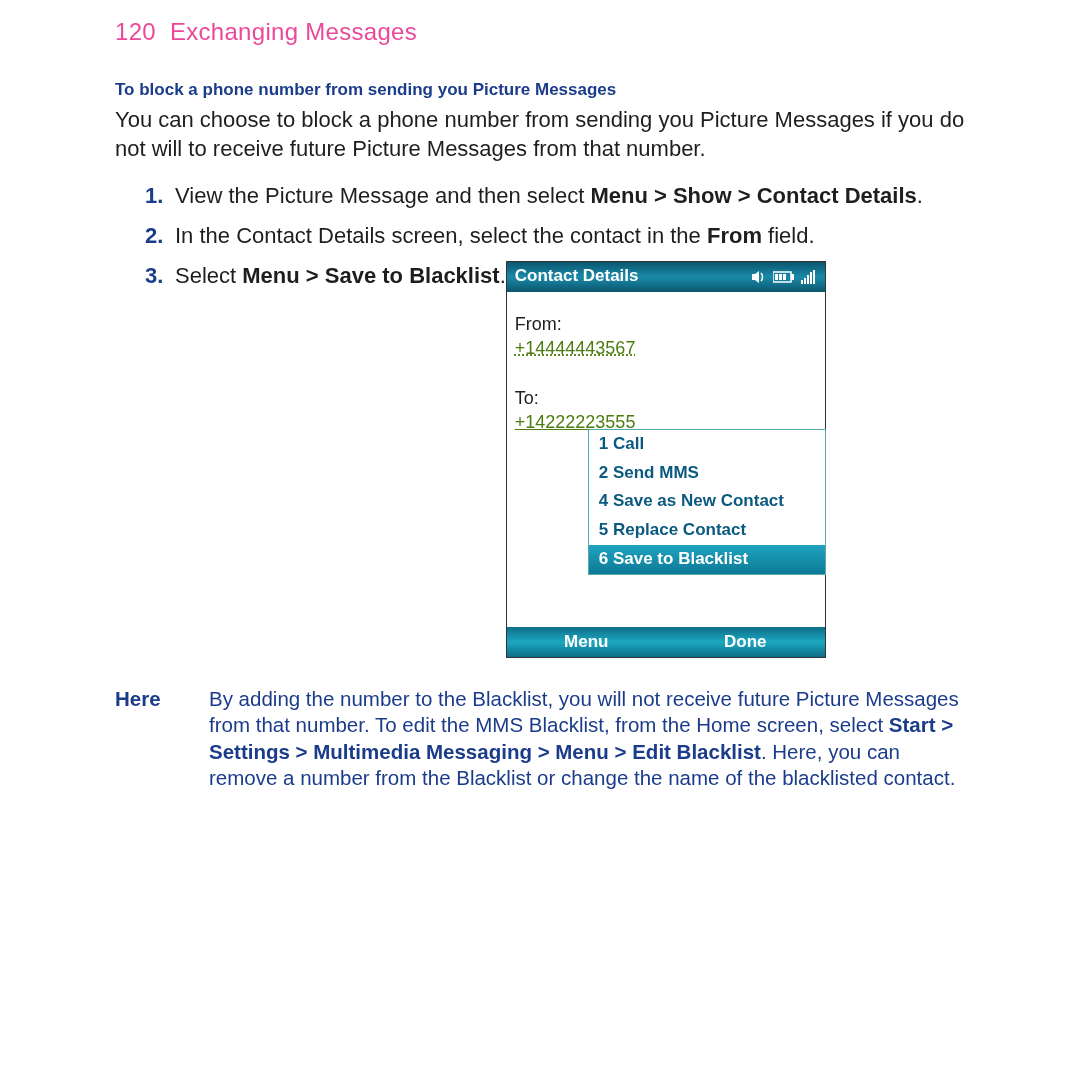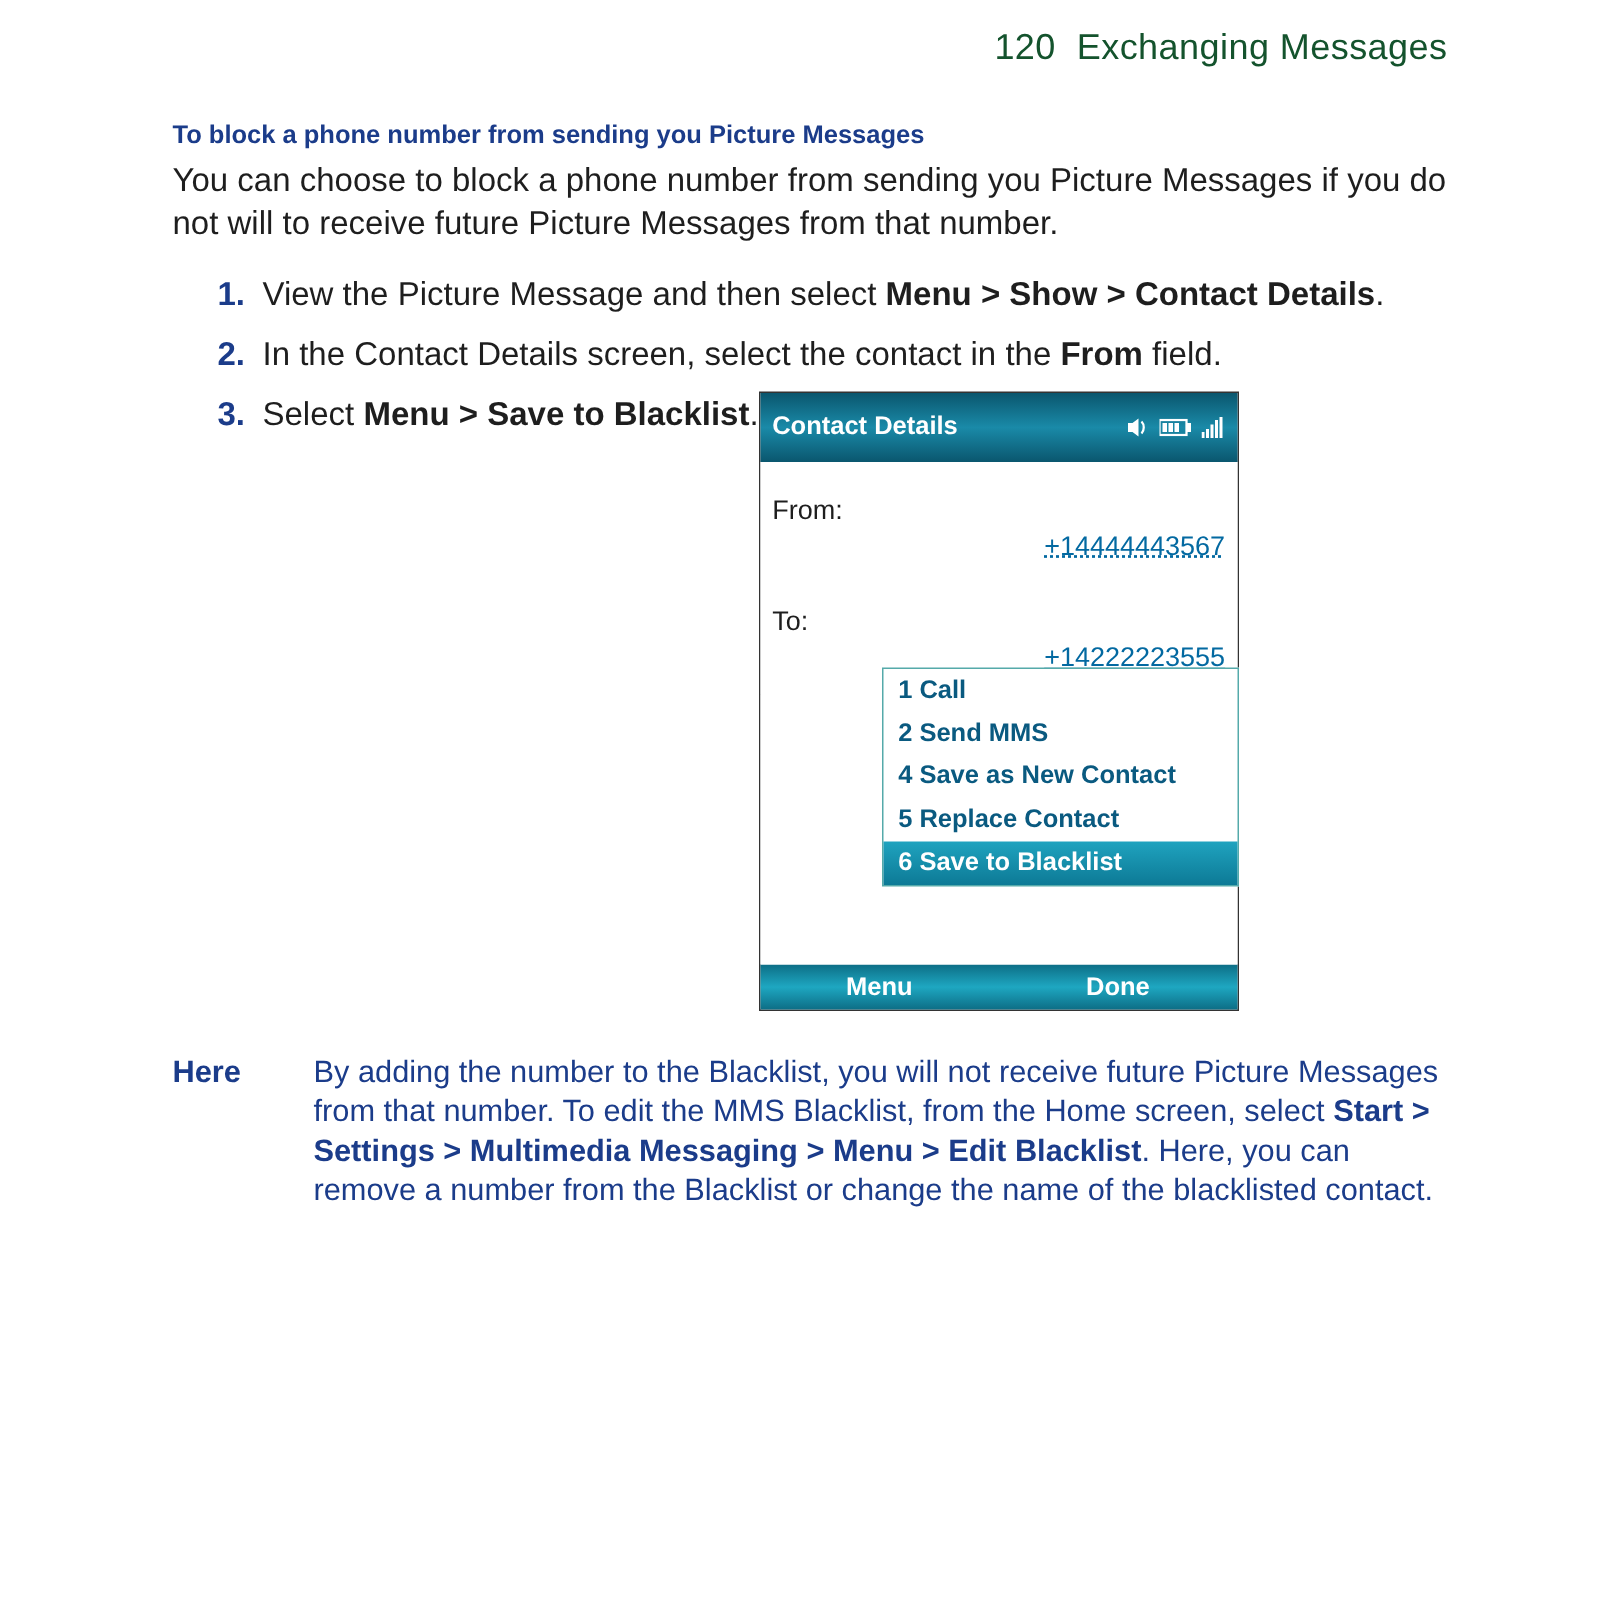--- a/index.html
+++ b/index.html
@@ -1,37 +1,37 @@
 <!DOCTYPE html>
 <html><head>
 <meta charset="utf-8">
 <style>
   * { box-sizing: border-box; margin: 0; padding: 0; }
   html, body { width: 1080px; height: 1080px; background: #fff; font-family: "Segoe UI", "Myriad Pro", Arial, sans-serif; }
   .page { padding: 18px 115px 0 115px; color: #1e1e1e; }
-  .page-header { color: #14532d; font-size: 24px; letter-spacing: .3px; margin-bottom: 34px; text-align: right; }
+  .page-header { color: #ec4899; font-size: 24px; letter-spacing: .3px; margin-bottom: 34px; }
   .section-title { color: #1b3c8a; font-weight: 700; font-size: 17px; margin-bottom: 6px; }
   .intro { font-size: 22px; line-height: 1.3; margin-bottom: 18px; }
   .steps { list-style: none; margin-left: 30px; }
   .steps li { font-size: 22px; line-height: 1.35; margin-bottom: 10px; display: flex; }
   .step-num { color: #1b3c8a; font-weight: 700; min-width: 30px; }
   .step-body { flex: 1; }
   .b { font-weight: 700; }
   .step3-row { display: flex; align-items: flex-start; }
   .step3-text { flex: 0 0 auto; }
 
   
   .phone { width: 320px; border: 1px solid #333; font-family: Tahoma, Arial, sans-serif; font-size: 17px; }
-  .titlebar { height: 46px; background: linear-gradient(#0a566e, #1a8aa8 50%, #0a566e); color: #fff; display: flex; align-items: center; padding: 0 8px; font-weight: 700; }
+  .titlebar { height: 30px; background: linear-gradient(#0a566e, #1a8aa8 50%, #0a566e); color: #fff; display: flex; align-items: center; padding: 0 8px; font-weight: 700; }
   .titlebar .title-text { flex: 1; }
   .status-icons { display: flex; gap: 6px; align-items: center; }
   .status-icons svg { display: block; }
   .content-area { background: #fff; position: relative; height: 155px; padding: 20px 8px; }
   .from-label, .to-label { font-size: 18px; }
-  .phone-number { color: #0369a1; text-decoration: underline dotted; font-size: 18px; text-align: right; }
+  .phone-number { color: #4d7c0f; text-decoration: underline dotted; font-size: 18px; }
   .to-label { margin-top: 26px; }
   .menu-list { position: absolute; right: -1px; top: -18px; width: 238px; background: #fff; border: 1px solid #5aa; border-top: 1px solid #5aa; }
   .menu-list .mi { padding: 3px 10px; color: #0a5a80; font-weight: 700; font-size: 17px; border-bottom: 0; }
   .menu-list .mi.sel { background: linear-gradient(#1fa3bf, #0d7a96); color: #fff; }
   .softkeys { height: 30px; background: linear-gradient(#0d6e86, #1ea7c1 50%, #0d6e86); display: flex; color: #fff; font-weight: 700; }
   .softkeys > div { flex: 1; text-align: center; line-height: 30px; }
   .menu-wrap { position: relative; height: 180px; background:#fff; border-top:0; }
   .menu-wrap::before{content:"";position:absolute;left:0;top:0;bottom:0;width:80px;border-right:0;}
 
   .note-block { display: flex; gap: 34px; margin-top: 28px; font-size: 20.5px; color: #1b3c8a; line-height: 1.3; }

